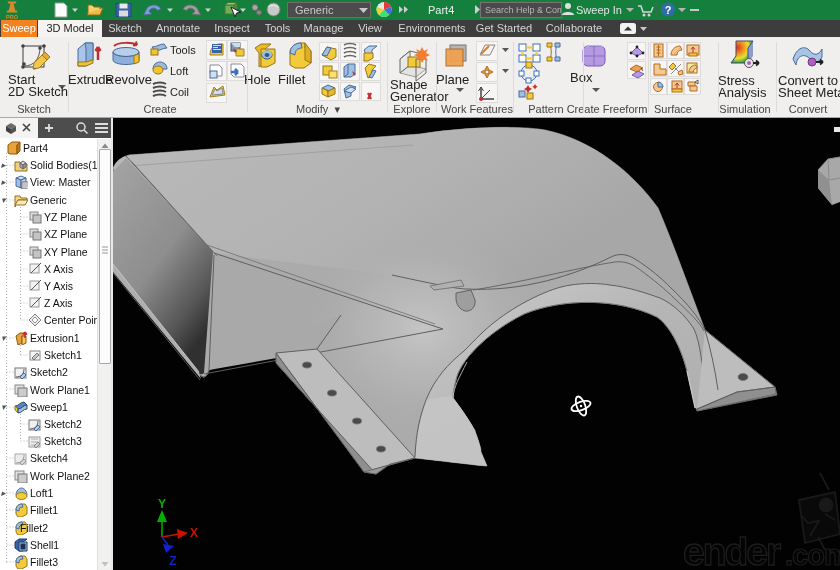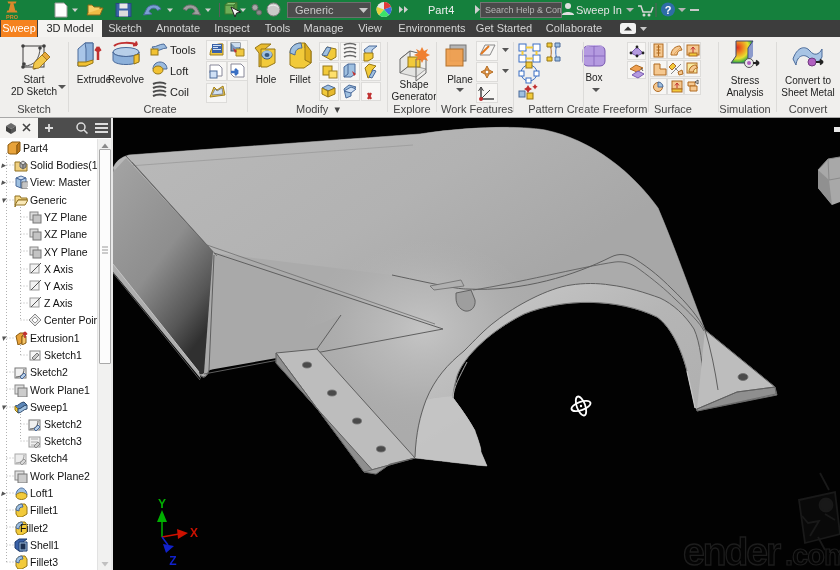--- a/index.html
+++ b/index.html
@@ -8,21 +8,21 @@
 
 #titlebar{left:0;top:0;width:840px;height:20px;background:#15803d}
 #tabrow{left:0;top:20px;width:840px;height:17px;background:#3d3d3d}
 .tab{position:absolute;top:0;height:17px;line-height:17px;font-size:11px;color:#d5d5d5;text-align:center;white-space:nowrap}
 #tab-file{left:1px;width:36px;background:#f5821f;color:#fff}
 #tab-3d{left:38px;width:64px;background:#f4f3f1;color:#1d1d1d}
 
 #ribbon{left:0;top:37px;width:840px;height:81px;background:#f0efed;border-bottom:1px solid #a8a8a8}
 .plabel{position:absolute;top:66px;height:13px;line-height:13px;font-size:11px;color:#444;text-align:center;white-space:nowrap}
 .psep{position:absolute;top:5px;height:70px;width:1px;background:#dcdbd9}
-.biglab{position:absolute;font-size:10px;color:#222;text-align:center;line-height:12px;white-space:nowrap}
+.biglab{position:absolute;font-size:13px;color:#222;text-align:left;line-height:12px;white-space:nowrap}
 .smlab{position:absolute;font-size:11px;color:#222;white-space:nowrap;line-height:13px}
 
 #browser{left:0;top:118px;width:113px;height:452px;background:#fff}
 #bheader{position:absolute;left:0;top:0;width:113px;height:20px;background:#4d4d4d}
 #btab{position:absolute;left:0;top:0;width:38px;height:20px;background:#f4f3f1}
 #btree{position:absolute;left:0;top:21px;width:97px;height:431px;background:#fff;overflow:hidden}
 .trow{position:absolute;left:0;height:17px;font-size:10.5px;color:#111;white-space:nowrap}
 .trow span{position:absolute;top:2px}
 .ticon{position:absolute;top:1px;width:14px;height:14px}
 .texp{position:absolute;top:3px;left:1px;width:9px;height:10px;font-size:9px;color:#555;line-height:10px}

